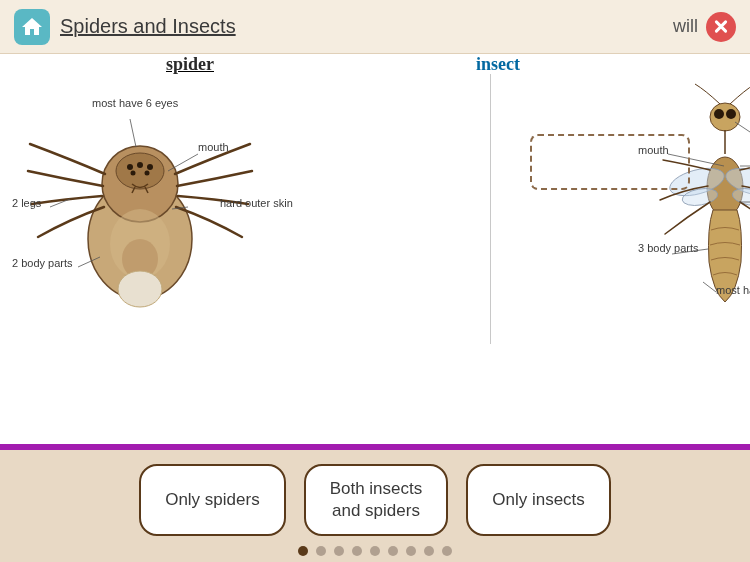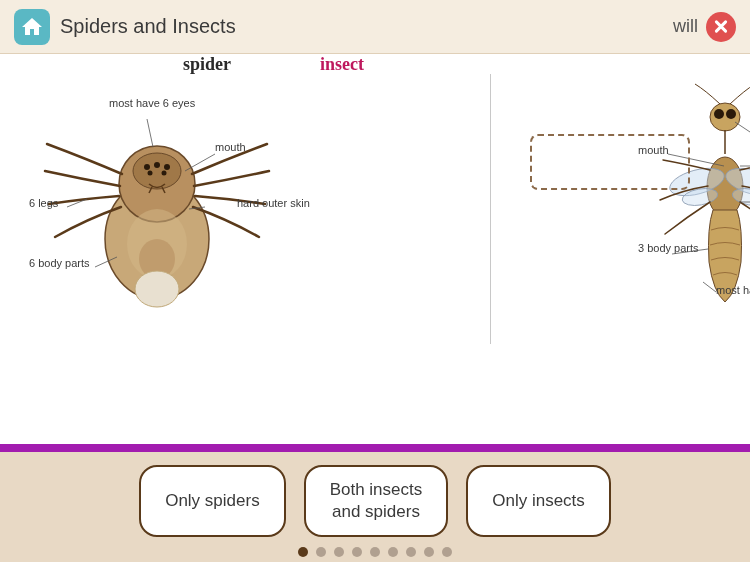--- a/index.html
+++ b/index.html
@@ -38,20 +38,21 @@
       flex-shrink: 0;
     }
     .app-icon svg {
       width: 24px;
       height: 24px;
     }
     .header-title {
       font-size: 20px;
       color: #3a3a3a;
       font-family: Arial, sans-serif;
+      text-decoration: underline;
     }
     .header-right {
       display: flex;
       align-items: center;
       gap: 8px;
       text-align: right;
     }
     .will-text {
       font-size: 18px;
       color: #555;
@@ -109,24 +110,25 @@
       left: 490px;
       top: 20px;
       width: 1px;
       height: 270px;
       background: #c8c8c8;
     }
 
     
     .spider-section {
       position: absolute;
-      left: 27px;
+      left: 10px;
       top: 0;
       width: 320px;
       height: 300px;
+      text-decoration: underline;
     }
     .spider-title {
       text-align: center;
       font-size: 18px;
       font-weight: bold;
       color: #2a2a2a;
       margin-left: 40px;
       margin-bottom: 4px;
     }
     .spider-image-container {
@@ -146,24 +148,24 @@
 
     
     .insect-section {
       position: absolute;
       left: 320px;
       top: 0;
       width: 200px;
       height: 300px;
     }
     .insect-title {
-      text-align: left;
+      text-align: right;
       font-size: 18px;
       font-weight: bold;
-      color: #be185d;
+      color: #0369a1;
       margin-bottom: 4px;
     }
 
     
     .answer-box-section {
       position: absolute;
       left: 510px;
       top: 80px;
       width: 200px;
       display: flex;
@@ -187,21 +189,21 @@
 
     
     .bottom-bar {
       background: #e8d9c5;
       height: 118px;
       display: flex;
       flex-direction: column;
       align-items: center;
       justify-content: center;
       gap: 0;
-      border-top: 8px solid #a21caf;
+      border-top: 6px solid #a21caf;
     }
     .answer-buttons {
       display: flex;
       gap: 18px;
       margin-top: 8px;
     }
     .answer-btn {
       background: #fff;
       border: 2px solid #5a3a1a;
       border-radius: 18px;
@@ -298,32 +300,32 @@
 6 eyes</div>
         <svg style="position:absolute;left:0;top:0;width:260px;height:240px;pointer-events:none;">
           <line x1="120" y1="40" x2="126" y2="68" stroke="#555" stroke-width="0.8"></line>
         </svg>
 
         <div class="label" style="left:188px;top:62px;">mouth</div>
         <svg style="position:absolute;left:0;top:0;width:260px;height:240px;pointer-events:none;">
           <line x1="188" y1="75" x2="158" y2="92" stroke="#555" stroke-width="0.8"></line>
         </svg>
 
-        <div class="label" style="left:2px;top:118px;">6 legs</div>
+        <div class="label" style="left:2px;top:118px;">2 legs</div>
         <svg style="position:absolute;left:0;top:0;width:260px;height:240px;pointer-events:none;">
           <line x1="40" y1="128" x2="60" y2="120" stroke="#555" stroke-width="0.8"></line>
         </svg>
 
         <div class="label" style="left:174px;top:118px;padding-left:36px;">hard
 outer skin</div>
         <svg style="position:absolute;left:0;top:0;width:260px;height:240px;pointer-events:none;">
           <line x1="178" y1="128" x2="162" y2="130" stroke="#555" stroke-width="0.8"></line>
         </svg>
 
-        <div class="label" style="left:2px;top:178px;">6 body parts</div>
+        <div class="label" style="left:2px;top:178px;">2 body parts</div>
         <svg style="position:absolute;left:0;top:0;width:260px;height:240px;pointer-events:none;">
           <line x1="68" y1="188" x2="90" y2="178" stroke="#555" stroke-width="0.8"></line>
         </svg>
       </div>
     </div>
 
     <div class="insect-section">
       <div class="insect-title">insect</div>
 
       <svg width="160" height="270" viewBox="0 0 160 270" style="position:absolute;left:325px;top:28px;">

